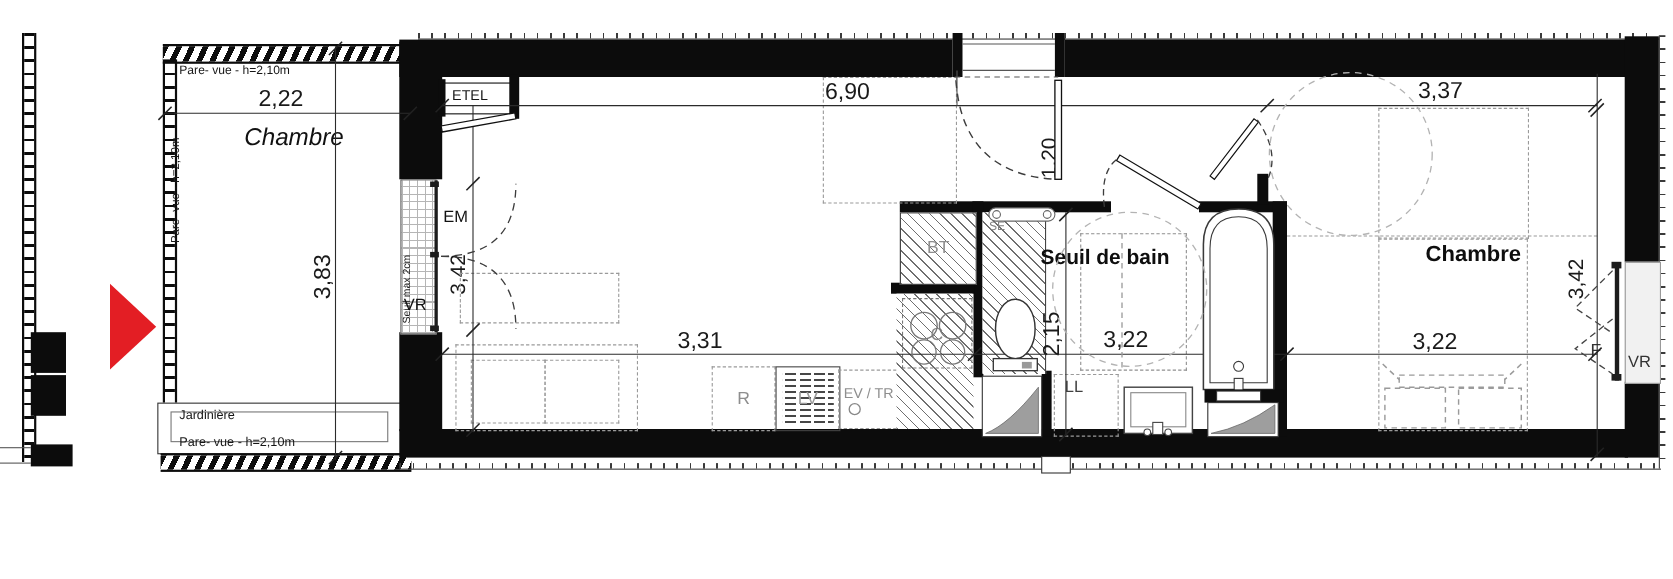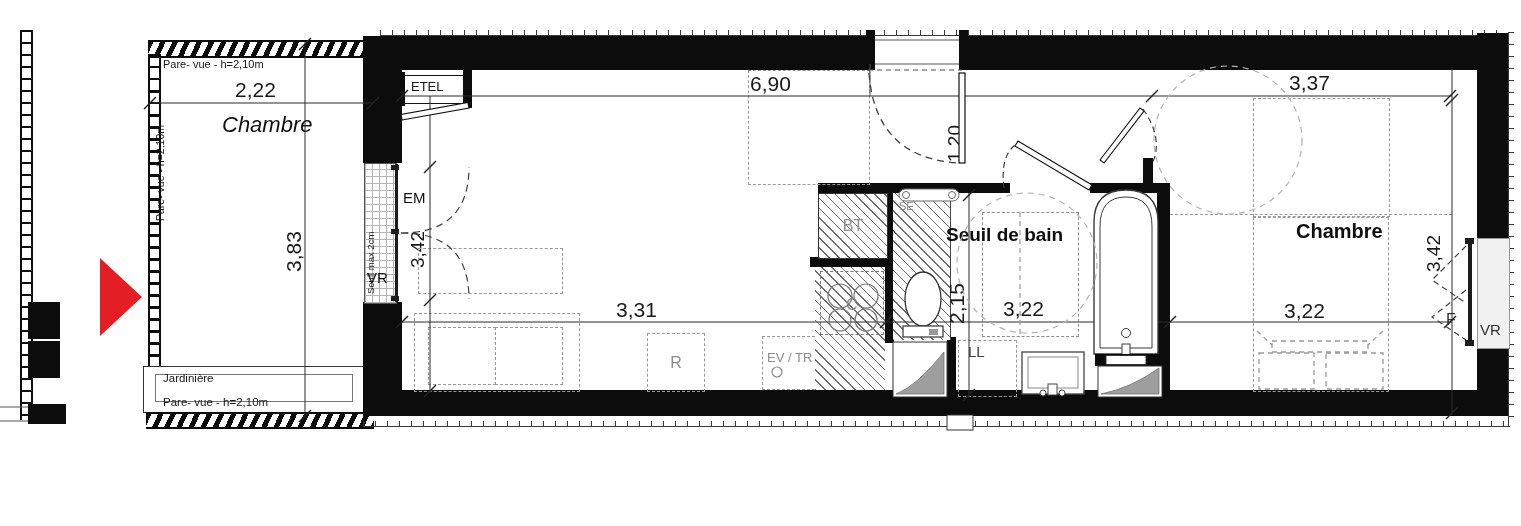--- a/index.html
+++ b/index.html
@@ -95,20 +95,24 @@
 
   <div class="dashbox" style="left:748px;top:70px;width:120px;height:113px"></div>
   <div class="dashbox" style="left:418px;top:248px;width:143px;height:44px"></div>
   <div class="dashbox" style="left:414px;top:313px;width:164px;height:77px"></div>
   <div class="dashbox" style="left:428px;top:327px;width:66px;height:56px"></div>
   <div class="dashbox" style="left:495px;top:327px;width:66px;height:56px"></div>
 
   <div class="dashbox flexc" style="left:647px;top:333px;width:56px;height:57px">
     <span class="glabel" style="font-size:16px">R</span>
   </div>
+  <div class="abs flexc" style="left:705px;top:333px;width:57px;height:57px;border:1.5px solid #444">
+    <div class="lvfill"></div>
+    <span style="position:relative;font-size:16px;color:#9a9a9a">LV</span>
+  </div>
   <div class="dashbox" style="left:762px;top:336px;width:56px;height:52px">
     <div class="glabel" style="position:absolute;left:4px;top:13px;font-size:13px;white-space:nowrap">EV / TR</div>
   </div>
   <div class="hatch flexc" style="left:818px;top:193px;width:68px;height:64px;border:1px solid #333">
     <span style="font-size:16px;color:#8e8e8e">BT</span>
   </div>
   <div class="hatch" style="left:893px;top:193px;width:57px;height:147px;border-right:1px solid #444"></div>
   <div class="hatch" style="left:815px;top:267px;width:70px;height:123px"></div>
   <div class="dashbox" style="left:820px;top:271px;width:62px;height:62px;border-color:#777"></div>
   <div class="abs" style="left:846px;top:296px;font-size:16px;color:#8a8a8a">C</div>

